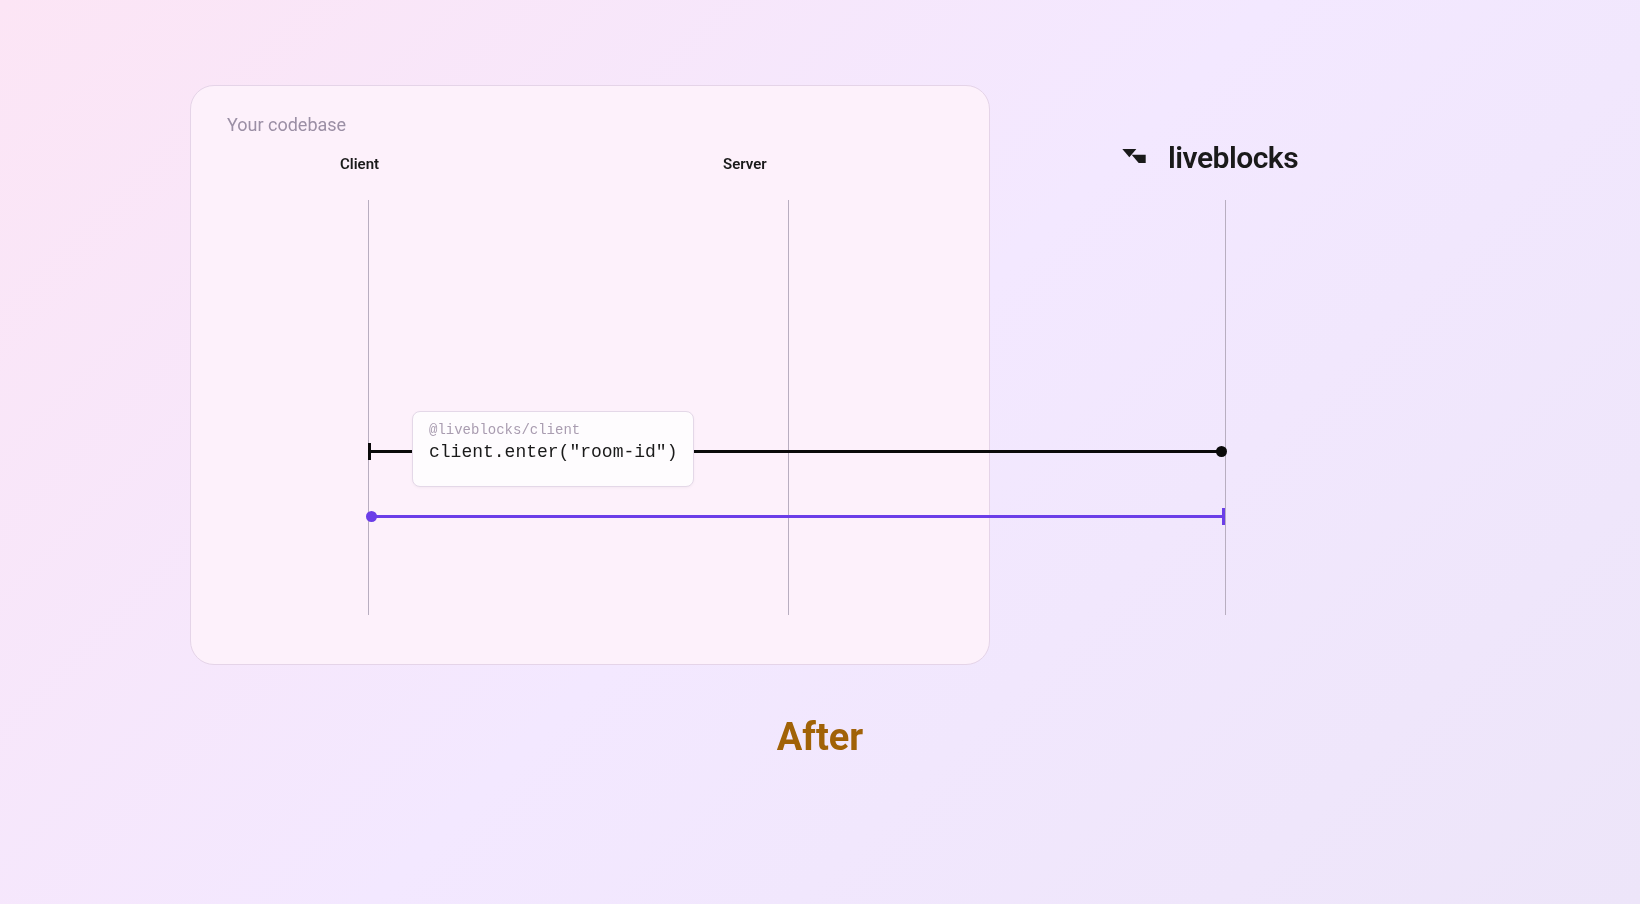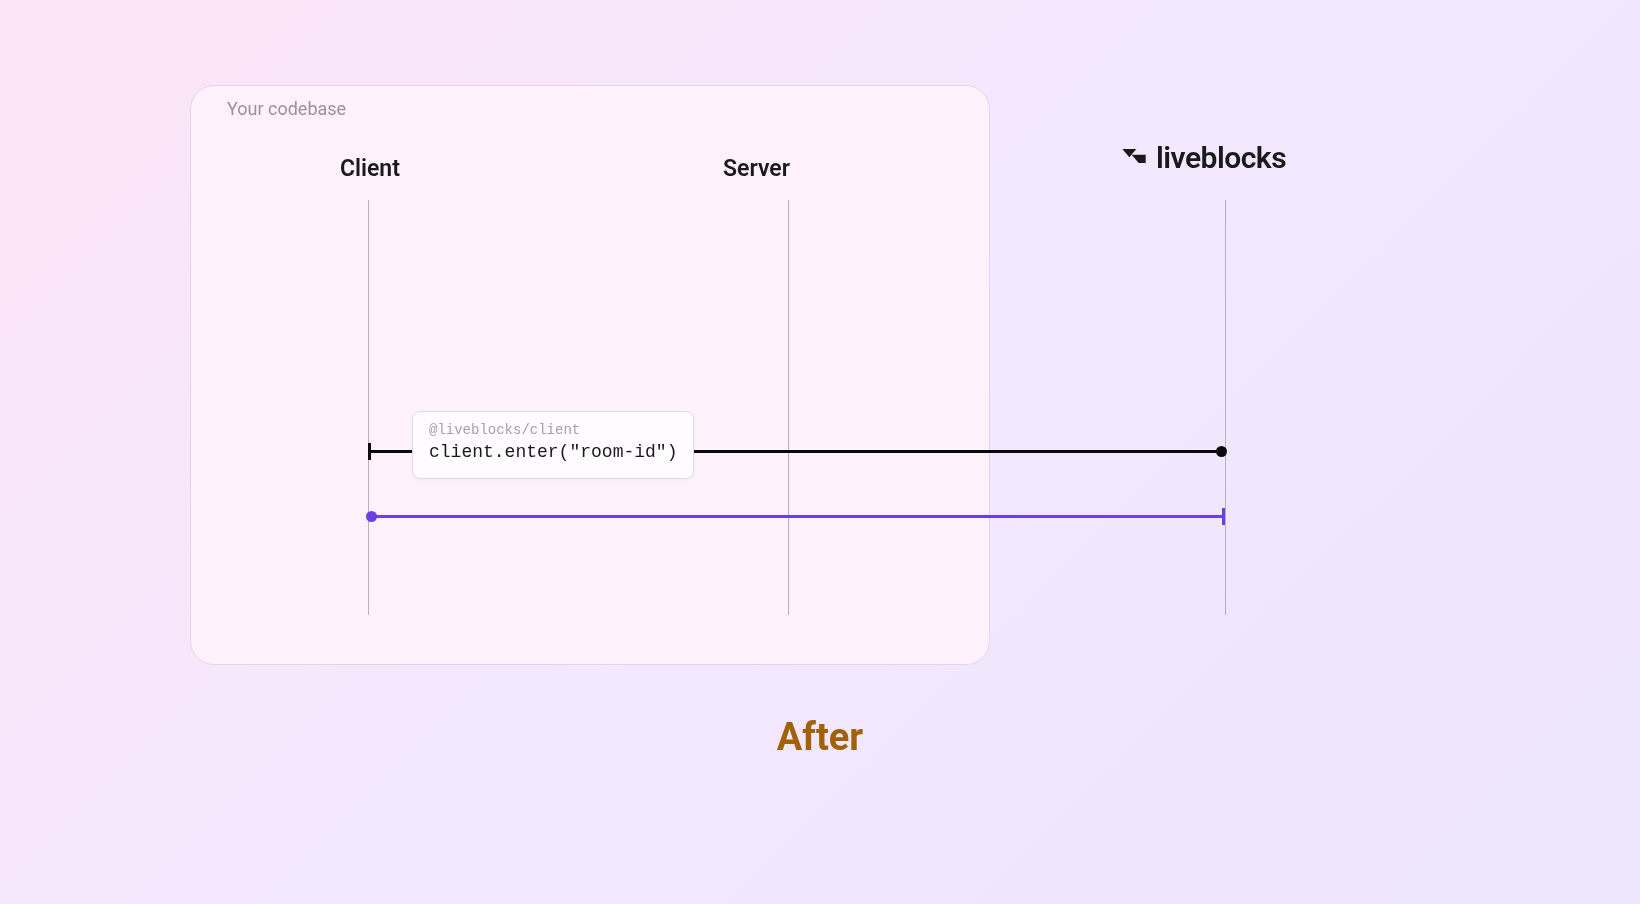--- a/index.html
+++ b/index.html
@@ -17,46 +17,46 @@
     }
     .codebase-card {
       position: absolute;
       left: 190px;
       top: 85px;
       width: 800px;
       height: 580px;
       background: #fdf1fb;
       border: 1px solid #e5d4e8;
       border-radius: 24px;
-      padding: 12px 36px;
+      padding: 28px 36px;
     }
     .card-label {
       color: #9b8fa5;
       font-size: 18px;
     }
     .column-header {
       position: absolute;
-      font-size: 23px;
+      font-size: 15px;
       font-weight: 600;
       color: #1a1a1a;
       top: 155px;
     }
     .client-header {
       left: 340px;
     }
     .server-header {
       left: 723px;
     }
     .liveblocks-logo {
       position: absolute;
       top: 140px;
       left: 1120px;
       display: flex;
       align-items: center;
-      gap: 8px;
+      gap: 20px;
     }
     .liveblocks-logo svg {
       width: 28px;
       height: 28px;
     }
     .liveblocks-text {
       font-size: 30px;
       font-weight: 600;
       color: #1a1a1a;
       letter-spacing: -0.5px;
@@ -131,21 +131,21 @@
       height: 17px;
       background: #6b3ee8;
     }
     .code-tooltip {
       position: absolute;
       top: 411px;
       left: 412px;
       background: #fefcfe;
       border: 1px solid #e4d8e8;
       border-radius: 8px;
-      padding: 10px 16px 16px 16px;
+      padding: 10px 16px 24px 16px;
       box-shadow: 0 1px 3px rgba(0,0,0,0.04);
     }
     .tooltip-package {
       font-family: "SFMono-Regular", Consolas, "Liberation Mono", Menlo, monospace;
       font-size: 14px;
       color: #a99cb0;
       margin-bottom: 4px;
     }
     .tooltip-code {
       font-family: "SFMono-Regular", Consolas, "Liberation Mono", Menlo, monospace;

